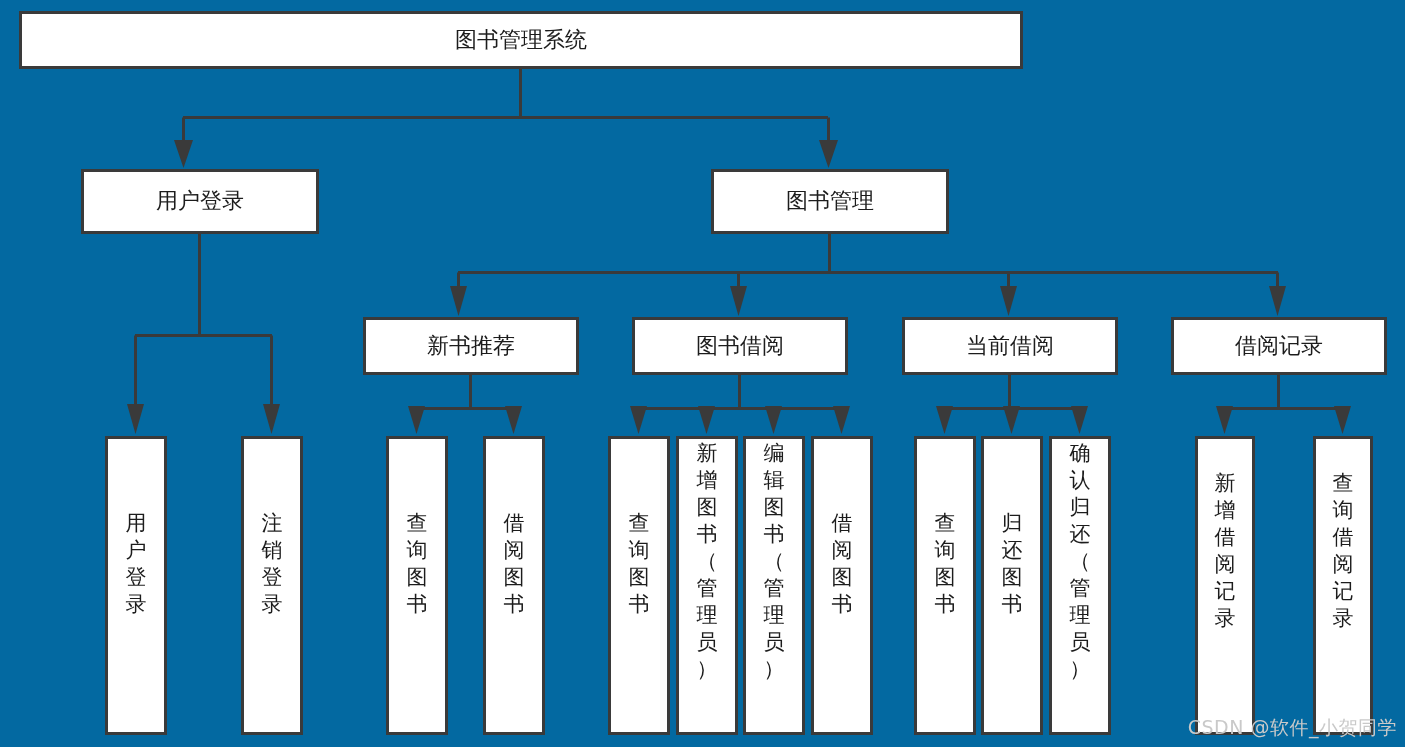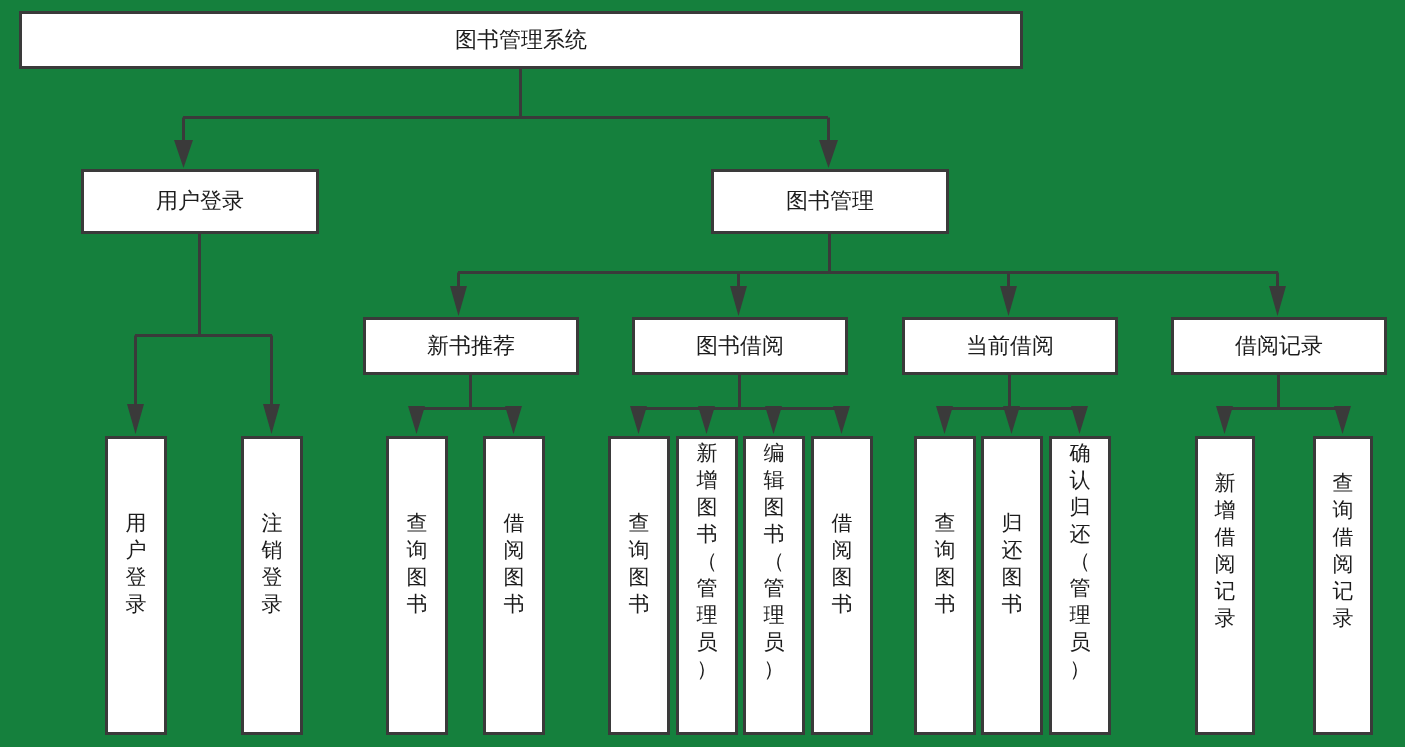--- a/index.html
+++ b/index.html
@@ -8,21 +8,21 @@
     padding: 0;
     background: #ffffff;
   }
   body {
     font-family: "DejaVu Sans", "Liberation Sans", sans-serif;
   }
   #diagram-root {
     position: relative;
     width: 1405px;
     height: 747px;
-    background: #15803d;
+    background: #0369a1;
     overflow: hidden;
     text-align: right;
   }
   svg.diagram-canvas {
     position: absolute;
     top: 0;
     left: 0;
     width: 1405px;
     height: 747px;
   }
@@ -222,13 +222,14 @@
       <rect class="node-box" x="1196.5" y="437.5" width="57" height="296"></rect>
       <text class="node-label-v" x="1225" y="490"><tspan x="1225" y="490">新</tspan><tspan x="1225" y="517">增</tspan><tspan x="1225" y="544">借</tspan><tspan x="1225" y="571">阅</tspan><tspan x="1225" y="598">记</tspan><tspan x="1225" y="625">录</tspan></text>
     </g>
     <g>
       <rect class="node-box" x="1314.5" y="437.5" width="57" height="296"></rect>
       <text class="node-label-v" x="1343" y="490"><tspan x="1343" y="490">查</tspan><tspan x="1343" y="517">询</tspan><tspan x="1343" y="544">借</tspan><tspan x="1343" y="571">阅</tspan><tspan x="1343" y="598">记</tspan><tspan x="1343" y="625">录</tspan></text>
     </g>
 
   </svg>
 
+  <div class="watermark-text">CSDN @软件_小贺同学</div>
 </div>
 
 </body></html>

